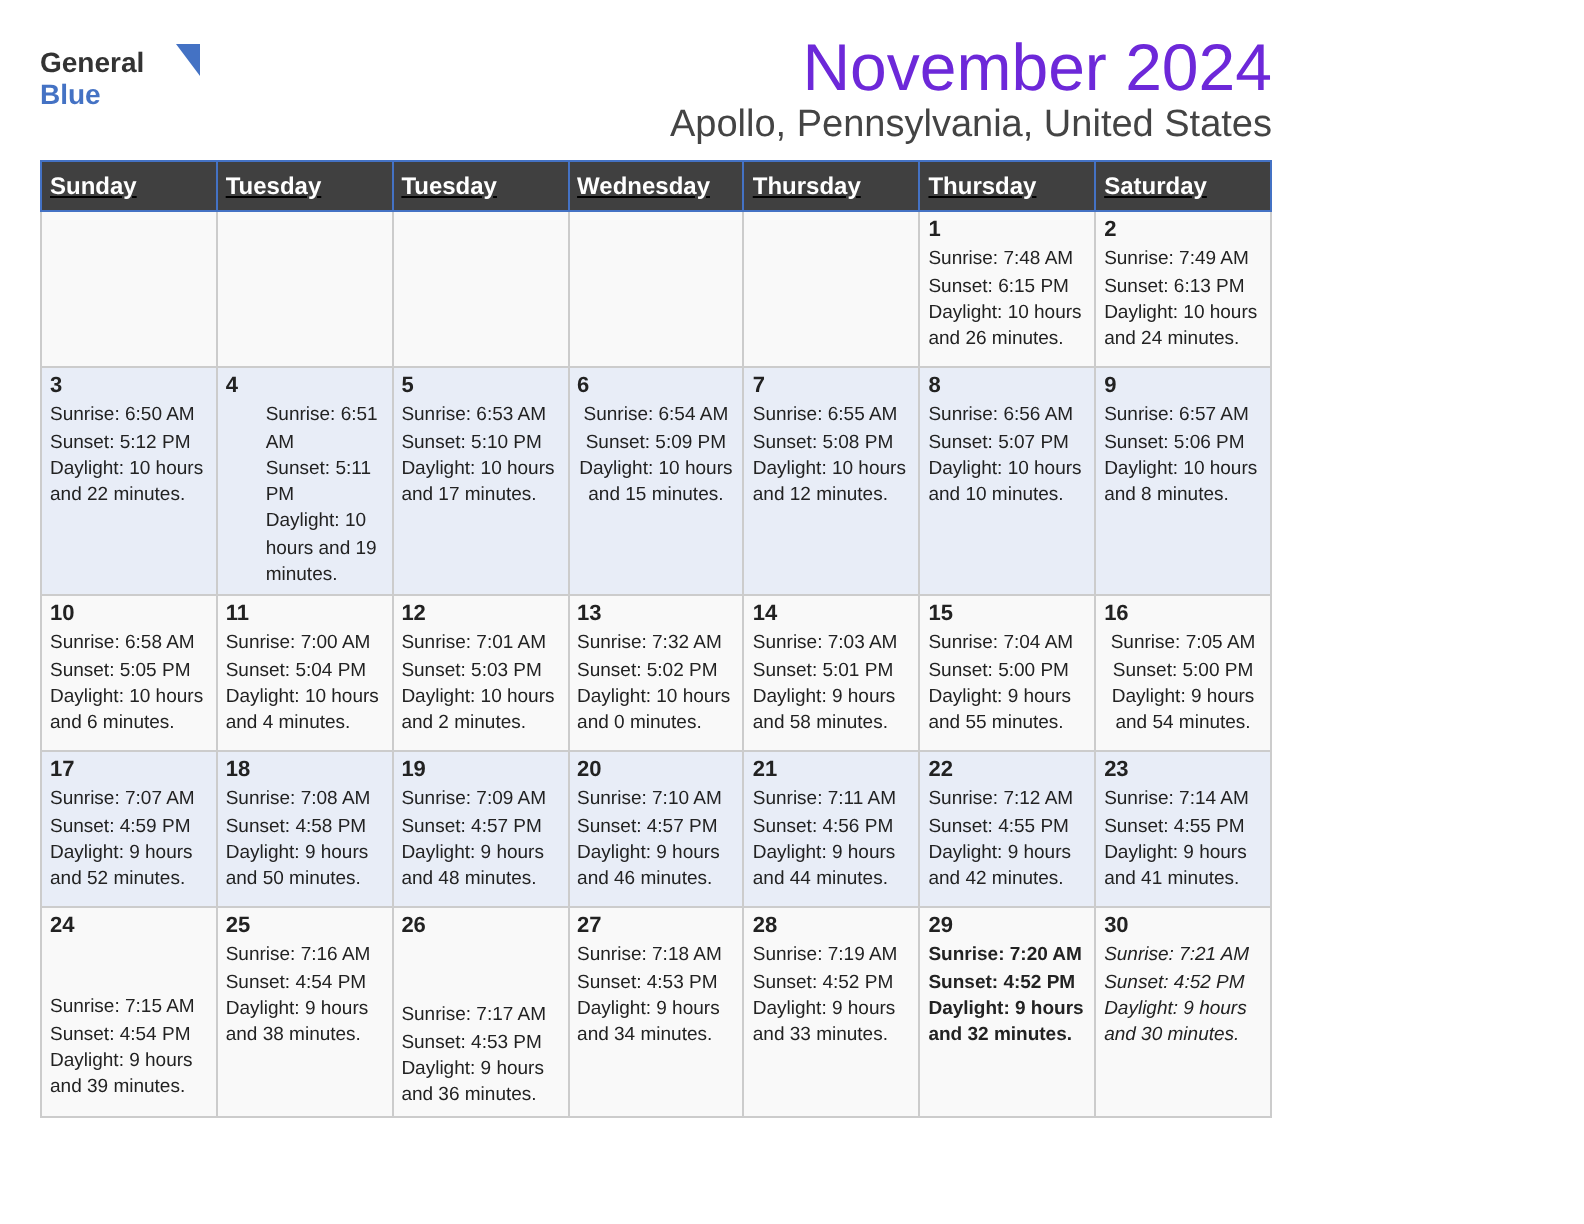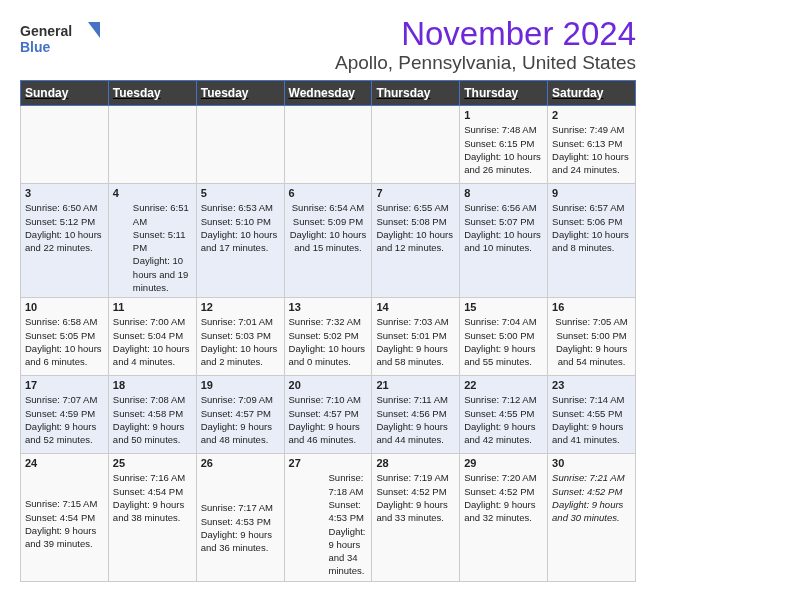--- a/index.html
+++ b/index.html
@@ -283,33 +283,33 @@
 Daylight: 9 hours and 38 minutes.</div>
           </td>
           <td>
             <span class="day-num">26</span>
             <div class="day-info" style="white-space: pre-line; margin-top: 32px;">Sunrise: 7:17 AM
 Sunset: 4:53 PM
 Daylight: 9 hours and 36 minutes.</div>
           </td>
           <td>
             <span class="day-num">27</span>
-            <div class="day-info" style="white-space: pre-line; margin-left: 40px;">Sunrise: 7:18 AM
+            <div class="day-info" style="white-space: pre-line;">Sunrise: 7:18 AM
 Sunset: 4:53 PM
 Daylight: 9 hours and 34 minutes.</div>
           </td>
           <td>
             <span class="day-num">28</span>
             <div class="day-info" style="white-space: pre-line;">Sunrise: 7:19 AM
 Sunset: 4:52 PM
 Daylight: 9 hours and 33 minutes.</div>
           </td>
           <td>
             <span class="day-num">29</span>
-            <div class="day-info" style="white-space: pre-line;">Sunrise: 7:20 AM
+            <div class="day-info" style="white-space: pre-line; font-weight: bold;">Sunrise: 7:20 AM
 Sunset: 4:52 PM
 Daylight: 9 hours and 32 minutes.</div>
           </td>
           <td>
             <span class="day-num">30</span>
             <div class="day-info" style="white-space: pre-line; font-style: italic;">Sunrise: 7:21 AM
 Sunset: 4:52 PM
 Daylight: 9 hours and 30 minutes.</div>
           </td>
         </tr>

